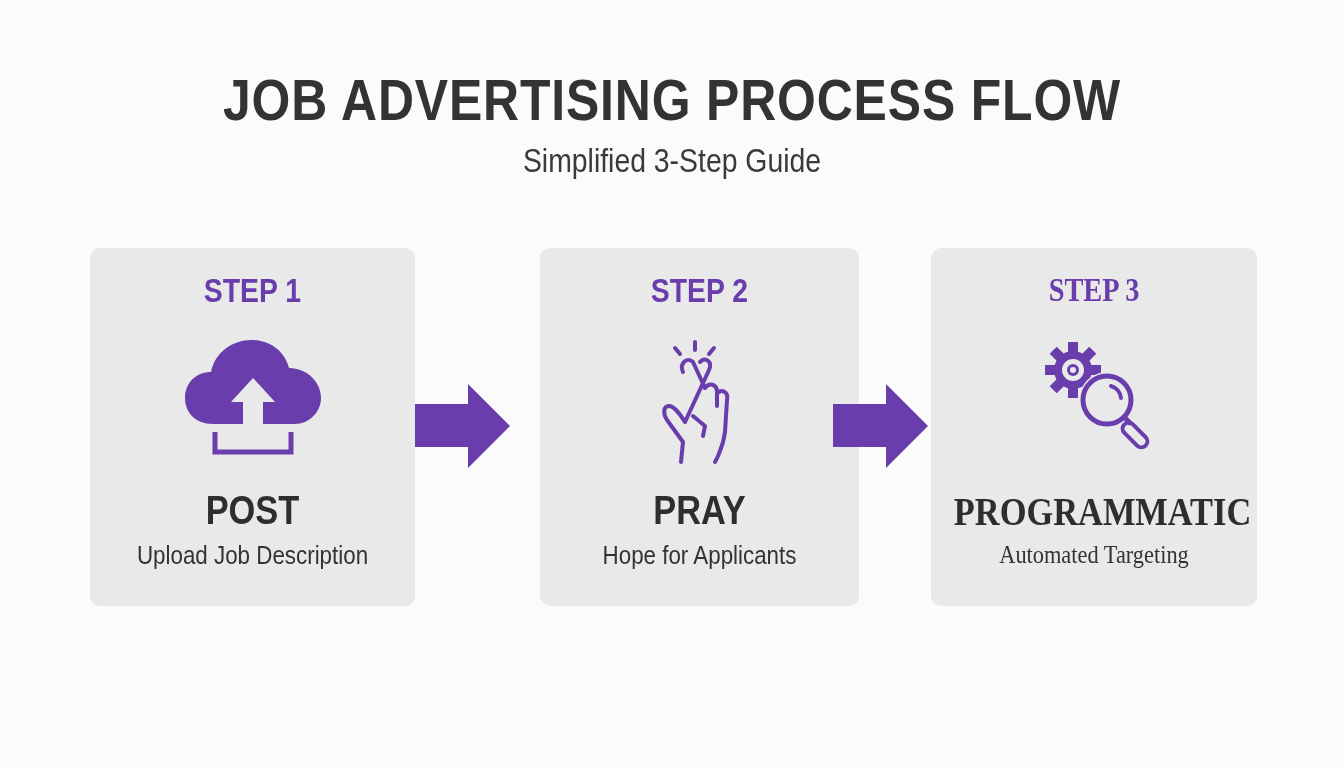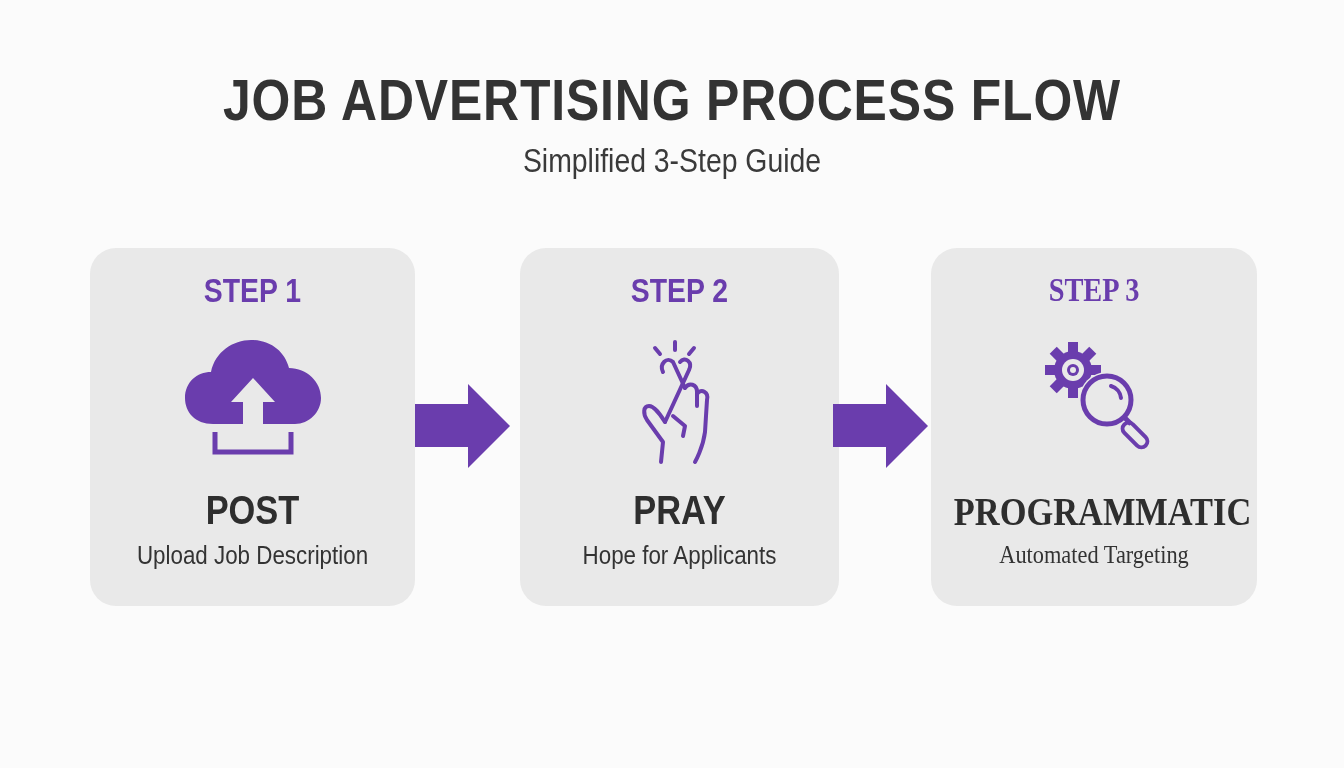--- a/index.html
+++ b/index.html
@@ -1,19 +1,19 @@
 <!DOCTYPE html>
 <html><head>
 <meta charset="utf-8">
 <style>
   html,body{margin:0;padding:0;}
   body{width:1344px;height:768px;background:#fbfbfb;position:relative;overflow:hidden;font-family:"Liberation Sans",sans-serif;}
   .title{position:absolute;left:0;width:1344px;top:66px;text-align:center;font-size:58px;font-weight:700;color:#333333;letter-spacing:1px;transform:scaleX(0.86);transform-origin:center;}
   .subtitle{position:absolute;left:0;width:1344px;top:142px;text-align:center;font-size:33px;color:#3a3a3a;transform:scaleX(0.86);transform-origin:center;}
-  .card{position:absolute;top:248px;height:358px;background:#e9e9e9;border-radius:26px;}
+  .card{position:absolute;top:248px;height:358px;background:#e9e9e9;border-radius:10px;}
   .step{position:absolute;left:0;right:0;top:24px;text-align:center;font-size:33px;font-weight:700;color:#6a3dad;transform:scaleX(0.86);}
   .icon{position:absolute;left:50%;top:88px;transform:translateX(-50%);}
   .name{position:absolute;left:0;right:0;top:240px;text-align:center;font-size:40px;font-weight:700;color:#2e2e2e;transform:scaleX(0.86);}
   .desc{position:absolute;left:0;right:0;top:292px;text-align:center;font-size:26px;color:#333;transform:scaleX(0.86);}
   .arrow{position:absolute;top:384px;}
 </style>
 </head>
 <body>
 
 <div class="title">JOB ADVERTISING PROCESS FLOW</div>
@@ -30,21 +30,21 @@
     </svg>
   </div>
   <div class="name">POST</div>
   <div class="desc">Upload Job Description</div>
 </div>
 
 <svg class="arrow" style="left:415px;" width="98" height="84" viewBox="0 0 98 84">
   <path d="M0 20 L53 20 L53 0 L95 42 L53 84 L53 63 L0 63 Z" fill="#6a3dad"></path>
 </svg>
 
-<div class="card" style="left:520px;width:319px;">
+<div class="card" style="left:540px;width:319px;">
   <div class="step">STEP 2</div>
   <div class="icon" style="top:88px;">
     <svg width="110" height="130" viewBox="0 0 110 130" fill="none" stroke="#6a3dad" stroke-width="4" stroke-linecap="round" stroke-linejoin="round">
       <line x1="50" y1="6" x2="50" y2="14"></line>
       <line x1="30" y1="12" x2="35" y2="18"></line>
       <line x1="69" y1="12" x2="64" y2="18"></line>
       <path d="M38 36 C34 28 42 20 48 26 L60 52"></path>
       <path d="M55 26 C60 20 68 26 64 34 L40 86"></path>
       <path d="M60 52 C64 46 72 48 72 56 L72 70"></path>
       <path d="M72 58 C76 52 84 56 82 64 L80 96 C78 112 70 126 70 126"></path>

